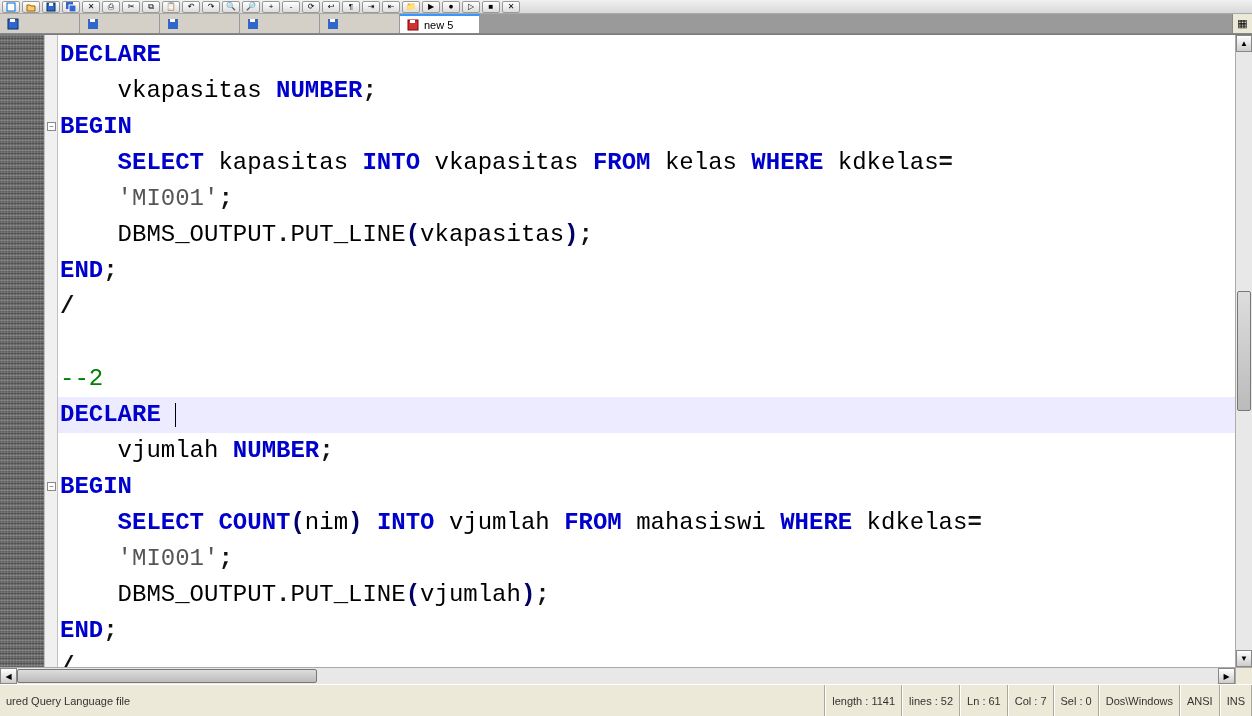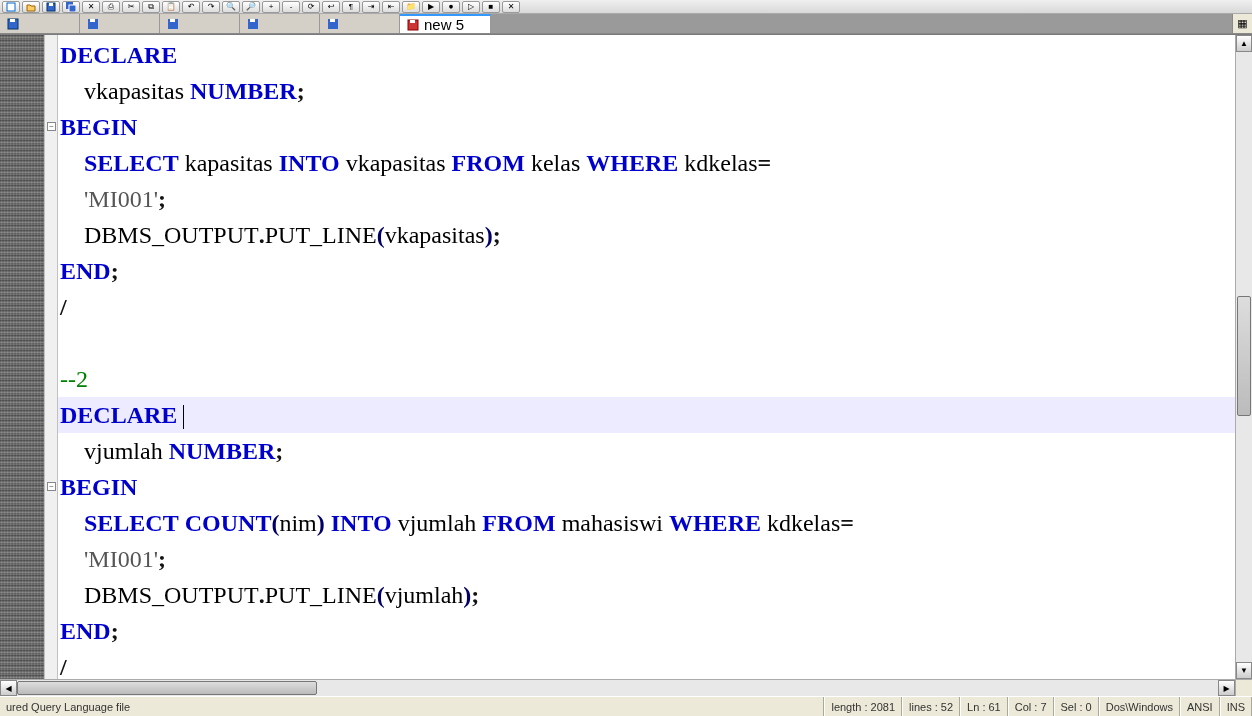--- a/index.html
+++ b/index.html
@@ -1,49 +1,49 @@
 <!DOCTYPE html>
 <html><head>
 <meta charset="utf-8">
 <style>
   * { margin: 0; padding: 0; box-sizing: border-box; }
   body { font-family: Tahoma, Arial, sans-serif; font-size: 11px; background: #ece9d8; width: 1252px; height: 716px; overflow: hidden; display: flex; flex-direction: column; }
   .toolbar { height: 14px; background: linear-gradient(#f0f0f0, #d8d8d8); border-bottom: 1px solid #aaa; display: flex; align-items: center; gap: 2px; padding: 0 2px; overflow: hidden; }
   .toolbar .tb-btn { width: 18px; height: 12px; background: linear-gradient(#fff, #ddd); border: 1px solid #999; border-radius: 2px; display: inline-flex; align-items: center; justify-content: center; font-size: 8px; }
   .toolbar .tb-btn svg { width: 10px; height: 10px; }
   .tabbar { height: 20px; background: #c0c0c0; border-bottom: 1px solid #888; display: flex; align-items: stretch; position: relative; }
-  .tab { min-width: 80px; padding: 0 26px 0 6px; border-right: 1px solid #999; display: flex; align-items: center; gap: 4px; font-size: 15px; color: #555; background: #d4d0c8; }
+  .tab { min-width: 80px; padding: 0 26px 0 6px; border-right: 1px solid #999; display: flex; align-items: center; gap: 4px; font-size: 11px; color: #555; background: #d4d0c8; }
   .tab .ticon { width: 14px; height: 14px; display: inline-flex; align-items:center; justify-content:center; }
   .tab.active { background: #fff; color: #000; border-top: 2px solid #3399ff; }
   .tabbar-spacer { flex: 1; background: #9a9a9a; }
   .winctrl { width: 20px; background: #ece9d8; border-left: 1px solid #888; display: flex; align-items: center; justify-content: center; }
   .editor-area { flex: 1; display: flex; background: #fff; overflow: hidden; border-top: 1px solid #7b7b7b; }
   .bookmark-gutter { width: 45px; background: #e0e0e0; border-right: 1px solid #c0c0c0; overflow: hidden; }
   .bookmark-gutter .noise { width: 100%; height: 100%; background: repeating-linear-gradient(0deg, #777 0px, #aaa 2px, #666 3px, #999 5px), repeating-linear-gradient(90deg, rgba(0,0,0,0.2) 0px, rgba(255,255,255,0.3) 2px, rgba(0,0,0,0.25) 3px); background-blend-mode: multiply; filter: contrast(1.3) brightness(0.9); }
   .fold-gutter { width: 13px; background: #f0f0f0; border-right: 1px solid #c0c0c0; position: relative; }
   .fold-box { position: absolute; left: 2px; width: 9px; height: 9px; border: 1px solid #888; background: #fff; font-size: 8px; line-height: 7px; text-align: center; color: #555; }
-  .code { flex: 1; font-family: Liberation Serif, serif; font-size: 24px; line-height: 36px; white-space: pre; padding-left: 2px; padding-top: 2px; overflow: hidden; position: relative; }
+  .code { flex: 1; font-family: Liberation Mono, monospace; font-size: 24px; line-height: 36px; white-space: pre; padding-left: 2px; padding-top: 2px; overflow: hidden; position: relative; }
   .code .ln { height: 36px; }
   .code .hl { background: #ecebff; margin-left: -2px; padding-left: 2px; }
   .kw { color: #0000cc; font-weight: bold; }
   .str { color: #555; text-align: right; }
   .op { color: #111; font-weight: bold; }
   .paren { color: #006; font-weight: bold; }
   .comment { color: #008000; }
   .plain { color: #000; text-align: center; }
   .cursor-mark { display:inline-block; width:1px; height:24px; background:#000; vertical-align: middle; }
   .scroll-v { width: 17px; background: #ece9d8; border-left: 1px solid #aaa; display: flex; flex-direction: column; }
   .sb-btn { height: 17px; background: linear-gradient(#fff,#ccc); border: 1px solid #888; display:flex; align-items:center; justify-content:center; font-size:8px; }
   .sb-track { flex: 1; background: #e8e8e8; position: relative; }
   .sb-thumb { position: absolute; left:1px; right:1px; top: 40%; height: 120px; background: linear-gradient(#ddd,#bbb); border:1px solid #777; border-radius:2px; }
   .scroll-h { height: 17px; background: #ece9d8; border-top: 1px solid #aaa; display:flex; }
   .scroll-h .sb-btn { width: 17px; height: auto; }
   .scroll-h .sb-track { flex:1; }
   .scroll-h .sb-thumb { top:1px; bottom:1px; left:0; width:300px; height:auto; }
-  .statusbar { height: 20px; background: #ece9d8; border-top: 1px solid #fff; display: flex; align-items: stretch; font-size: 11px; color: #333; }
+  .statusbar { height: 32px; background: #ece9d8; border-top: 1px solid #fff; display: flex; align-items: stretch; font-size: 11px; color: #333; }
   .statusbar .cell { padding: 2px 6px; border-right: 1px solid #aca899; border-left: 1px solid #fff; display:flex; align-items:center; }
   .statusbar .cell.first { border-left: none; }
   .statusbar .grow { flex: 1; }
   .ticon-save { font-size: 10px; }
 </style>
 </head>
 <body>
 
 <div class="toolbar">
   <span class="tb-btn">
@@ -173,21 +173,21 @@
   <div class="sb-btn">◀</div>
   <div class="sb-track">
       <div class="sb-thumb"></div>
     </div>
   <div class="sb-btn">▶</div>
   <div style="width:17px;background:#ece9d8;border-left:1px solid #aaa;"></div>
 </div>
 
 <div class="statusbar">
   <div class="cell first grow">ured Query Language file</div>
-  <div class="cell">length : 2081</div>
+  <div class="cell">length : 1141</div>
   <div class="cell">lines : 52</div>
   <div class="cell">Ln : 61</div>
   <div class="cell">Col : 7</div>
   <div class="cell">Sel : 0</div>
   <div class="cell">Dos\Windows</div>
   <div class="cell">ANSI</div>
   <div class="cell">INS</div>
 </div>
 
 </body></html>

